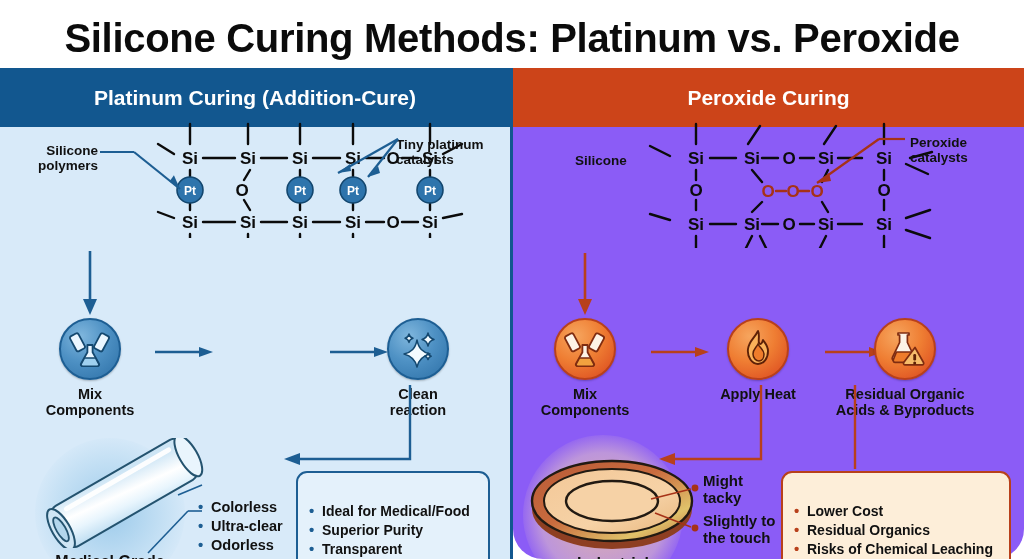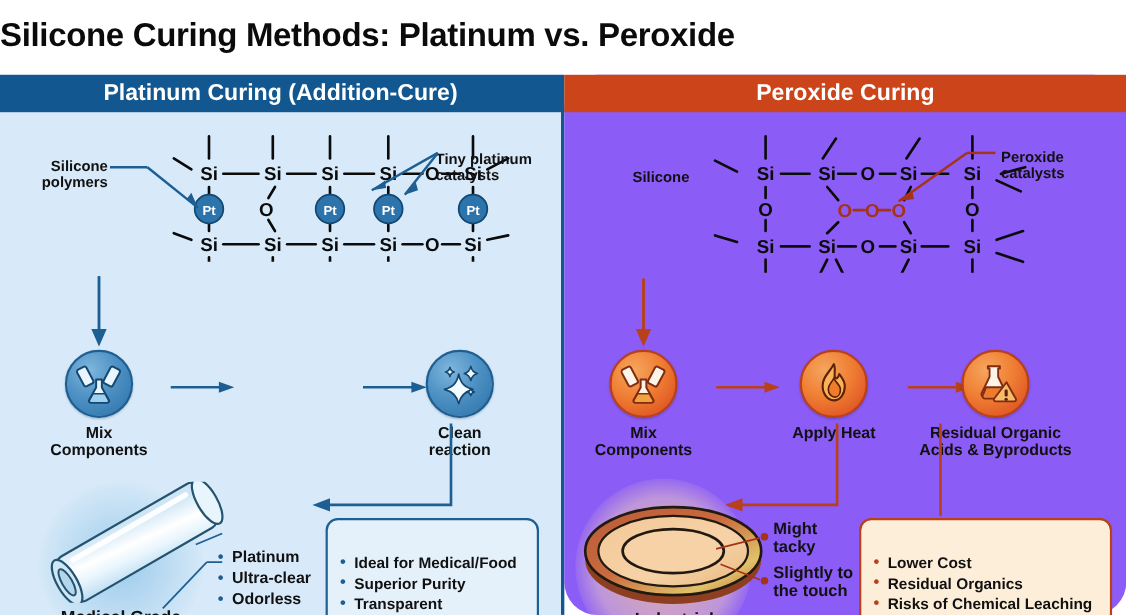--- a/index.html
+++ b/index.html
@@ -11,32 +11,32 @@
   }
   #page {
     position: relative;
     width: 1024px; height: 559px;
     background: #ffffff;
   }
 
   
   .main-title {
     position: absolute; left: 0; top: 16px; width: 1024px;
-    text-align: left;
-    font-size: 30px; font-weight: bold; color: #0b0b0b;
+    text-align: center;
+    font-size: 40px; font-weight: bold; color: #0b0b0b;
     letter-spacing: -0.3px;
   }
 
   
   .panel { position: absolute; top: 68px; height: 491px; }
   .panel-left  { left: 0;   width: 513px; background: #d8eaf9; border-right: 3px solid #12578f; }
   .panel-right { left: 513px; width: 511px; background: #8b5cf6; border-radius: 30px; }
 
   .panel-header {
-    position: absolute; left: 0; top: 0; width: 100%; height: 34px;
+    position: absolute; left: 0; top: 0; width: 100%; height: 59px;
     display: flex; align-items: center; justify-content: center;
     color: #ffffff; font-size: 21px; font-weight: bold;
   }
   .panel-left  .panel-header { background: #12578f; }
   .panel-right .panel-header { background: #cc4419; }
 
   .panel-body { position: absolute; left: 0; top: 45px; width: 100%; height: 446px; }
 
   
   .mol-svg { position: absolute; }
@@ -307,21 +307,21 @@
         
       </div>
 
       <svg style="position:absolute; left:140px; top:350px;" width="90" height="110">
         <line x1="8" y1="90" x2="48" y2="48" stroke="#1d5e93" stroke-width="1.6" fill="none"></line>
         <line x1="48" y1="48" x2="62" y2="48" stroke="#1d5e93" stroke-width="1.6"></line>
         <line x1="38" y1="32" x2="62" y2="22" stroke="#1d5e93" stroke-width="1.6"></line>
       </svg>
 
       <ul class="plain-list list-blue" style="left:198px; top:385px;">
-        <li>Platinum</li>
+        <li>Colorless</li>
         <li>Ultra-clear</li>
         <li>Odorless</li>
       </ul>
 
       <svg style="position:absolute; left:260px; top:268px;" width="160" height="95">
         <path d="M150 4 L150 78 L36 78" stroke="#1d5e93" stroke-width="2.4" fill="none"></path>
         <polygon points="24,78 40,72 40,84" fill="#1d5e93"></polygon>
       </svg>
 
       <div class="bullet-box box-blue" style="left:296px; top:358px; width:194px;">

